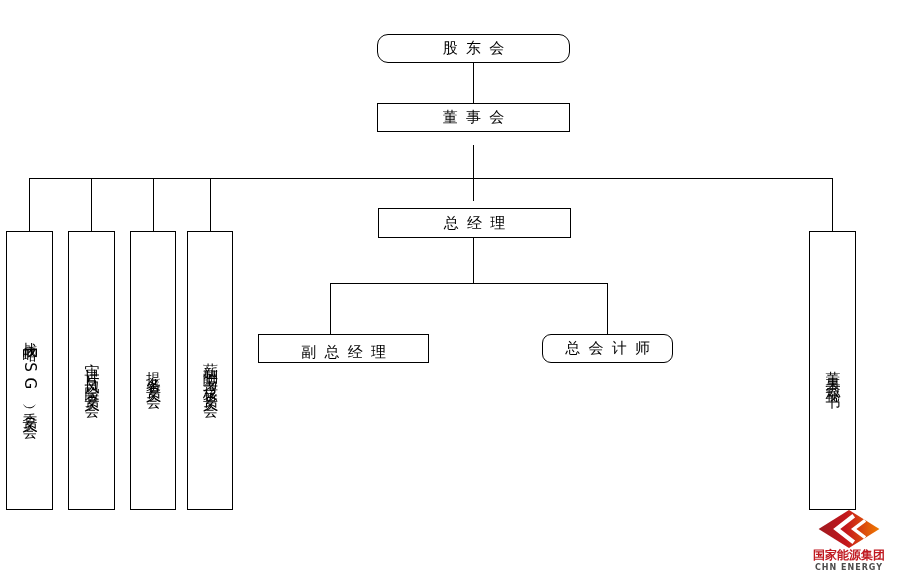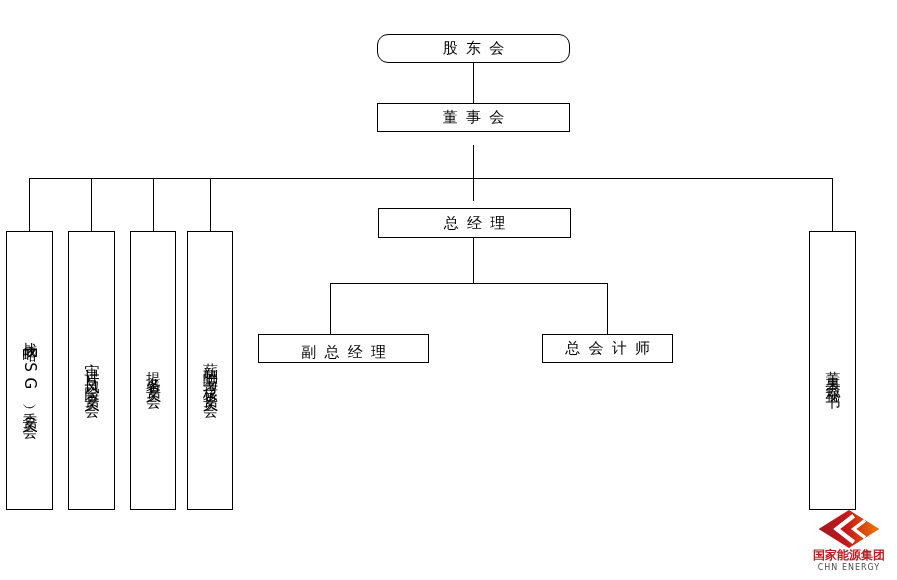--- a/index.html
+++ b/index.html
@@ -49,21 +49,21 @@
     position:absolute;
     left:808px;top:510px;width:82px;
     display:flex;flex-direction:column;align-items:center;
     line-height:1;
   }
   .logo-cn{
     font-size:12px;font-weight:bold;letter-spacing:0px;
     margin-top:1px;white-space:nowrap;
   }
   .logo-en{
-    font-size:8px;font-weight:normal;letter-spacing:1px;
+    font-size:8px;font-weight:bold;letter-spacing:1px;
     margin-top:3px;white-space:nowrap;text-align:center;
   }
 </style>
 </head>
 <body>
 
 <div id="canvas">
 
   <div class="vline" style="left:473px;top:62px;height:56px;"></div>
   <div class="vline" style="left:473px;top:145px;height:56px;"></div>
@@ -87,21 +87,21 @@
   </div>
 
   <div class="box" style="left:378px;top:200px;width:193px;height:30px;margin-top:8px;">
     <span class="lbl">总经理</span>
   </div>
 
   <div class="box" style="left:258px;top:334px;width:171px;height:29px;align-items:flex-end;">
     <span class="lbl">副总经理</span>
   </div>
 
-  <div class="box" style="left:542px;top:334px;width:131px;height:29px;">
+  <div class="box" style="left:542px;top:334px;width:131px;height:29px;border-radius:9px;">
     <span class="lbl">总会计师</span>
   </div>
 
   <div class="vbox" style="left:6px;top:231px;width:47px;height:279px;">
     <span class="vlbl">战略（ESG）委员会</span>
   </div>
 
   <div class="vbox" style="left:68px;top:231px;width:47px;height:279px;">
     <span class="vlbl">审计与风险委员会</span>
   </div>

